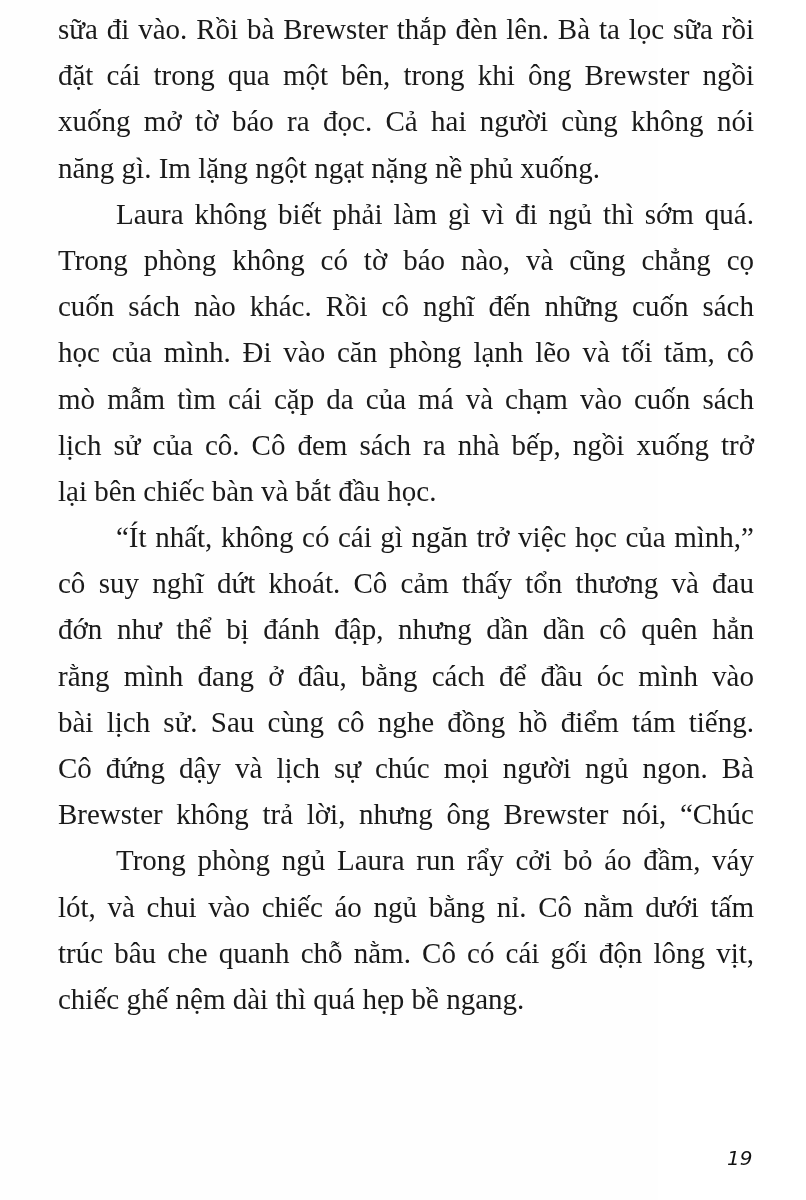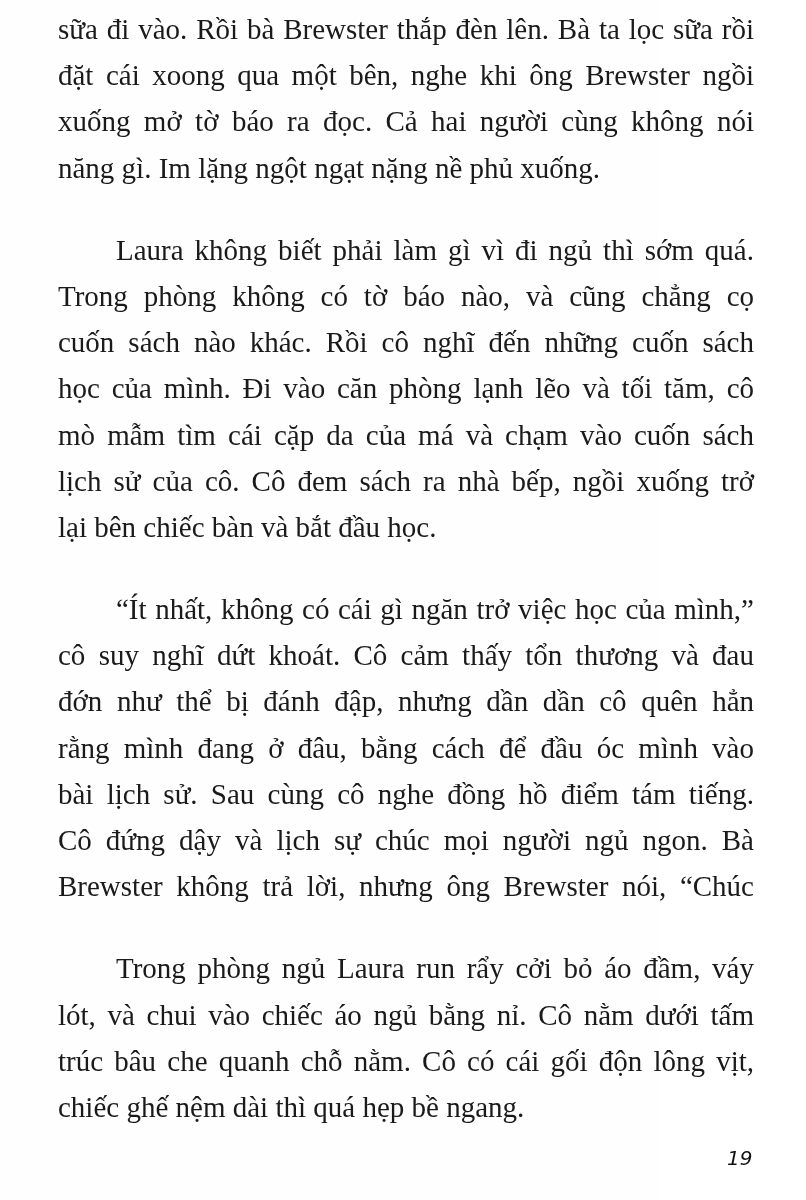--- a/index.html
+++ b/index.html
@@ -13,35 +13,35 @@
       font-family: "Liberation Serif", "DejaVu Serif", serif;
       font-size: 29px; color: #1a1a1a;
       line-height: 46.2px;
     }
     .line {
       display: block; white-space: nowrap;
       text-align: justify; text-align-last: justify;
       height: 46.2px;
     }
     .line.last { text-align-last: left; }
-    .line.indent { padding-left: 58px; margin-top: 36px; }
+    .line.indent { padding-left: 58px; }
     .page-number {
       position: absolute; left: 727px; top: 1146px;
       font-family: "DejaVu Sans", sans-serif; font-size: 20px; color: #111; font-style: italic;
     }
   </style>
 </head>
 <body>
 
 <div class="page">
   <div class="text">
 
     <div>
       <span class="line">sữa đi vào. Rồi bà Brewster thắp đèn lên. Bà ta lọc sữa rồi</span>
-      <span class="line">đặt cái xoong qua một bên, nghe khi ông Brewster ngồi</span>
+      <span class="line">đặt cái trong qua một bên, trong khi ông Brewster ngồi</span>
       <span class="line">xuống mở tờ báo ra đọc. Cả hai người cùng không nói</span>
       <span class="line last">năng gì. Im lặng ngột ngạt nặng nề phủ xuống.</span>
     </div>
 
     <div>
       <span class="line indent">Laura không biết phải làm gì vì đi ngủ thì sớm quá.</span>
       <span class="line">Trong phòng không có tờ báo nào, và cũng chẳng cọ</span>
       <span class="line">cuốn sách nào khác. Rồi cô nghĩ đến những cuốn sách</span>
       <span class="line">học của mình. Đi vào căn phòng lạnh lẽo và tối tăm, cô</span>
       <span class="line">mò mẫm tìm cái cặp da của má và chạm vào cuốn sách</span>

